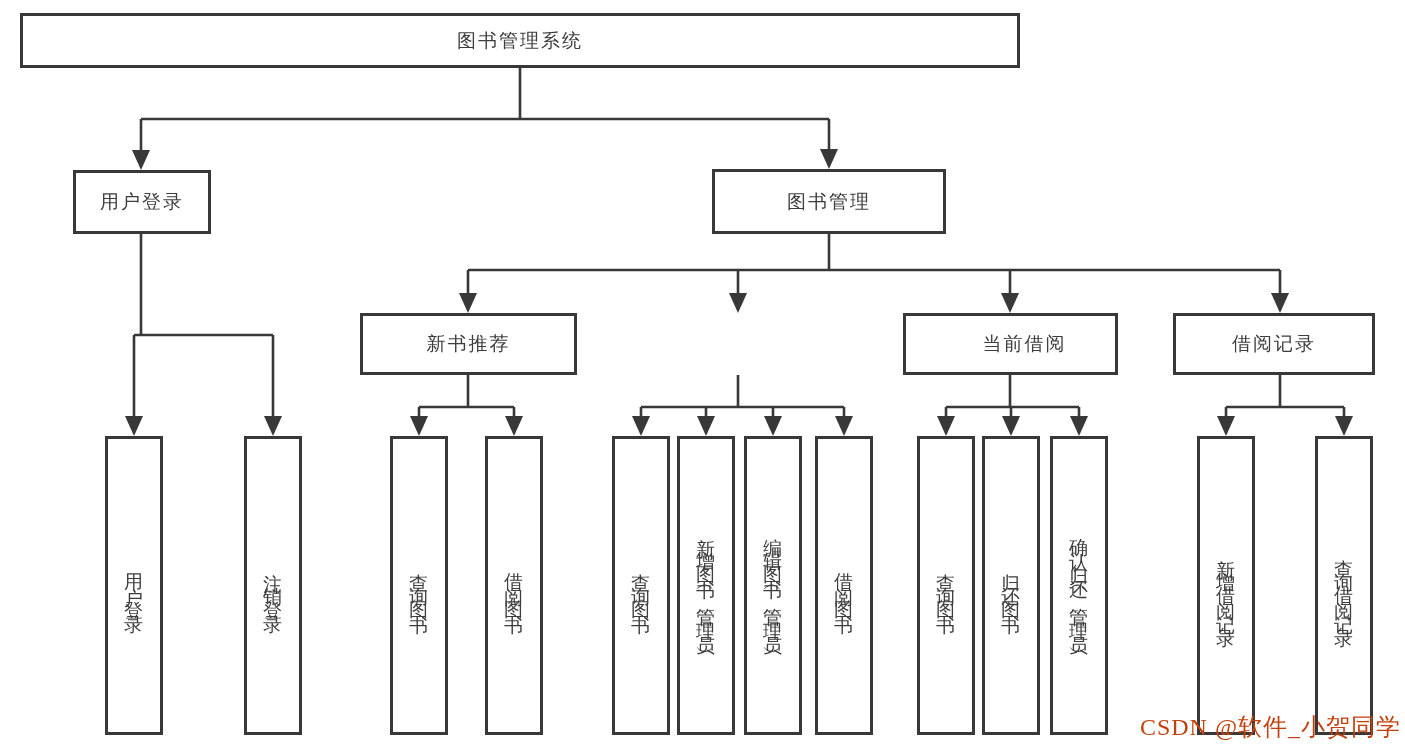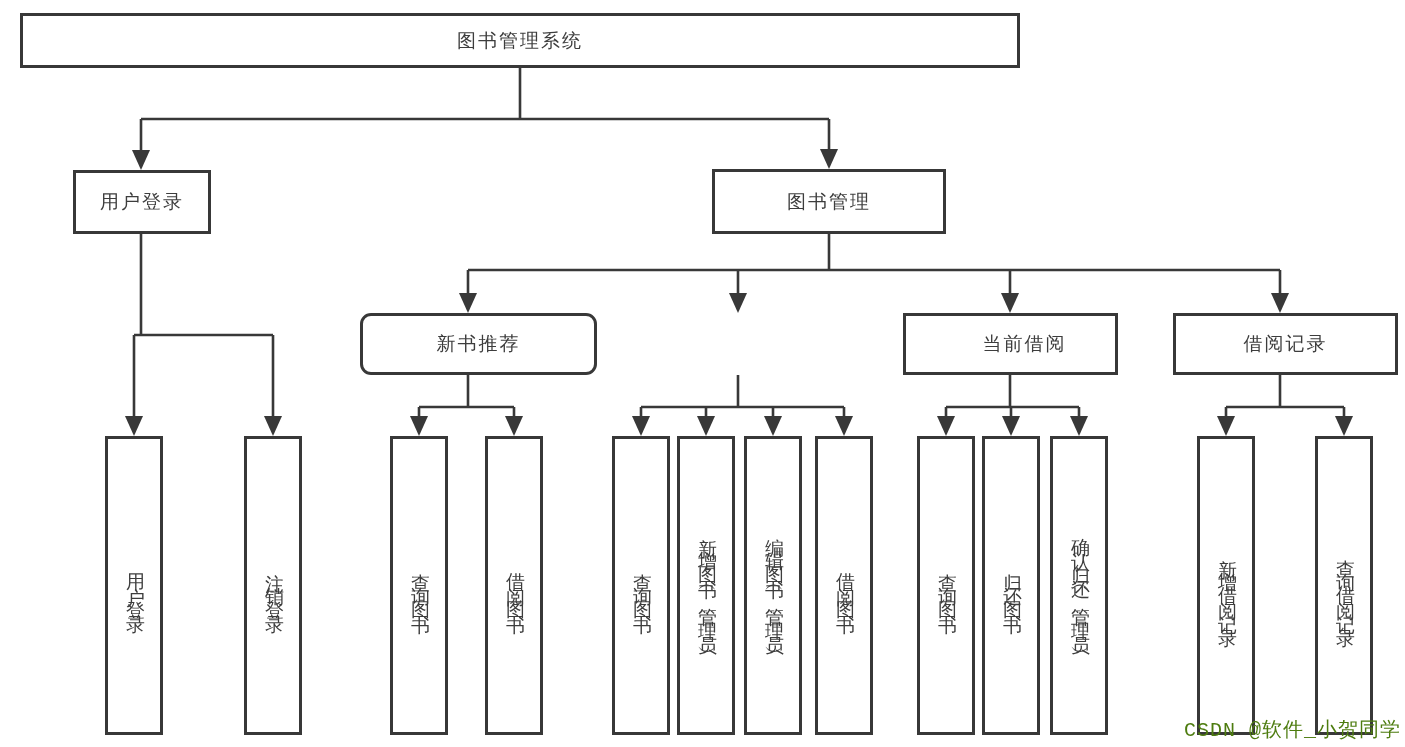--- a/index.html
+++ b/index.html
@@ -1,20 +1,20 @@
 <!DOCTYPE html>
 <html><head>
 <meta charset="utf-8">
 <style>
   html,body{margin:0;padding:0;background:#ffffff;}
   .canvas{
     position:relative;
     width:1405px;height:747px;
     background:#ffffff;
-    font-family:Liberation Mono, monospace;
+    font-family:Liberation Serif, serif;
     color:#3d3d3d;
     overflow:hidden;
   }
   svg.connectors{position:absolute;left:0;top:0;z-index:1;}
   .node{
     position:absolute;
     box-sizing:border-box;
     border:3px solid #383838;
     background:#ffffff;
     display:flex;
@@ -30,39 +30,39 @@
     text-orientation:mixed;
     letter-spacing:14px;
     line-height:1;
   }
   
   .n-root{left:20px;top:13px;width:1000px;height:55px;}
   
   .n-user{left:73px;top:170px;width:138px;height:64px;}
   .n-mgmt{left:712px;top:169px;width:234px;height:65px;}
   
-  .n-nb{left:360px;top:313px;width:237px;height:62px;border-radius:11px;}
+  .n-nb{left:360px;top:313px;width:217px;height:62px;}
   .n-bb{left:630px;top:313px;width:217px;height:62px;}
   .n-cb{left:903px;top:313px;width:215px;height:62px;padding-left:28px;}
-  .n-br{left:1173px;top:313px;width:225px;height:62px;}
+  .n-br{left:1173px;top:313px;width:202px;height:62px;}
   
   .leaf{top:436px;width:58px;height:299px;}
   .l-a1{left:105px;} .l-a2{left:244px;}
   .l-b1{left:390px;} .l-b2{left:485px;}
   .l-c1{left:612px;} .l-c2{left:677px;} .l-c3{left:744px;} .l-c4{left:815px;}
   .l-d1{left:917px;} .l-d2{left:982px;} .l-d3{left:1050px;}
   .l-e1{left:1197px;} .l-e2{left:1315px;}
   
   .watermark{
     position:absolute;
     right:4px;bottom:4px;
     z-index:3;
-    font-size:20px;
+    font-size:24px;
     letter-spacing:1px;
-    color:#4d7c0f;
+    color:#c2410c;
   }
   .connectors path{stroke:#383838;stroke-width:2.6;fill:none;}
   .connectors polygon{fill:#383838;stroke:none;}
 </style>
 </head>
 <body>
 
 <div class="canvas">
 
   <svg class="connectors" width="1405" height="747" viewBox="0 0 1405 747">

